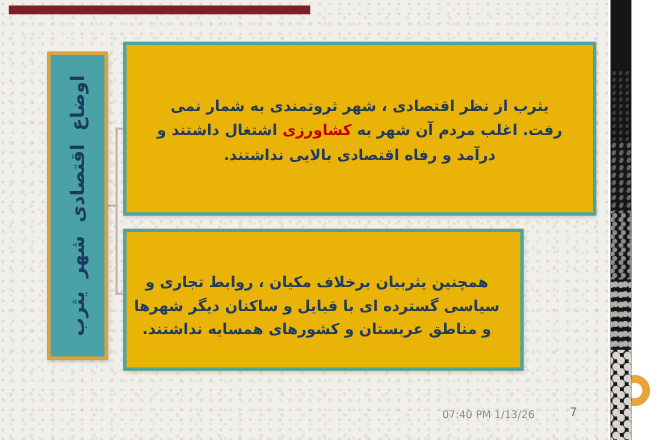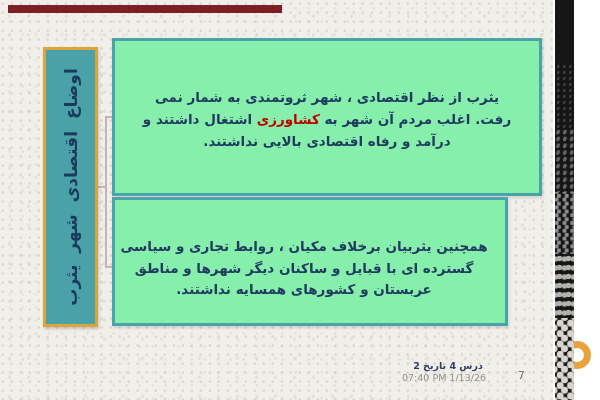--- a/index.html
+++ b/index.html
@@ -17,26 +17,26 @@
   
   .red-bar{position:absolute;left:8px;top:5px;width:274px;height:8px;background:#7b2125;}
 
   
   .title-box{position:absolute;left:43px;top:47px;width:55px;height:280px;box-sizing:border-box;
     background:#4aa1a7;border:3px solid #dca43c;box-shadow:1px 2px 3px rgba(0,0,0,.18);}
   .title-text{position:absolute;top:50%;left:50%;transform:translate(-50%,-50%) rotate(-90deg);
     white-space:nowrap;font-weight:bold;font-size:17px;color:#1c3a5e;word-spacing:6px;direction:rtl;}
 
   
-  .cbox{position:absolute;box-sizing:border-box;background:#86efac;border:3px solid #49a3a9;
+  .cbox{position:absolute;box-sizing:border-box;background:#eab308;border:3px solid #49a3a9;
     display:flex;align-items:center;justify-content:center;text-align:center;direction:rtl;
     color:#203a60;font-weight:bold;font-size:13.5px;line-height:1.62;
     box-shadow:1px 2px 3px rgba(0,0,0,.12);}
   .box1{left:112px;top:38px;width:430px;height:158px;padding:10px 20px 4px 20px;}
-  .box2{left:112px;top:197px;width:396px;height:129px;padding:22px 16px 8px 4px;}
+  .box2{left:112px;top:208px;width:364px;height:129px;padding:22px 16px 8px 4px;}
   .hl{color:#c00000;}
 
   
   .conn{position:absolute;background:#c8b2b2;}
   .conn-v {left:105px;top:116px;width:2px;height:152px;}
   .conn-h1{left:105px;top:116px;width:9px;height:2px;}
   .conn-h2{left:105px;top:266px;width:9px;height:2px;}
   .conn-h3{left:97px;top:186px;width:10px;height:2px;}
 
   
@@ -101,17 +101,16 @@
 
   <div class="filmstrip">
     <div class="band b1"></div>
     <div class="band dots b2"></div>
     <div class="band dots b3"></div>
     <div class="band dots b4"></div>
     <div class="band dots b5"></div>
     <div class="band dots b6"></div>
   </div>
 
-  <div class="footer-lesson">درس 4  تاریخ 2</div>
   <div class="footer-datetime">07:40 PM 1/13/26</div>
   <div class="footer-page">7</div>
 
 </div>
 
 </body></html>

